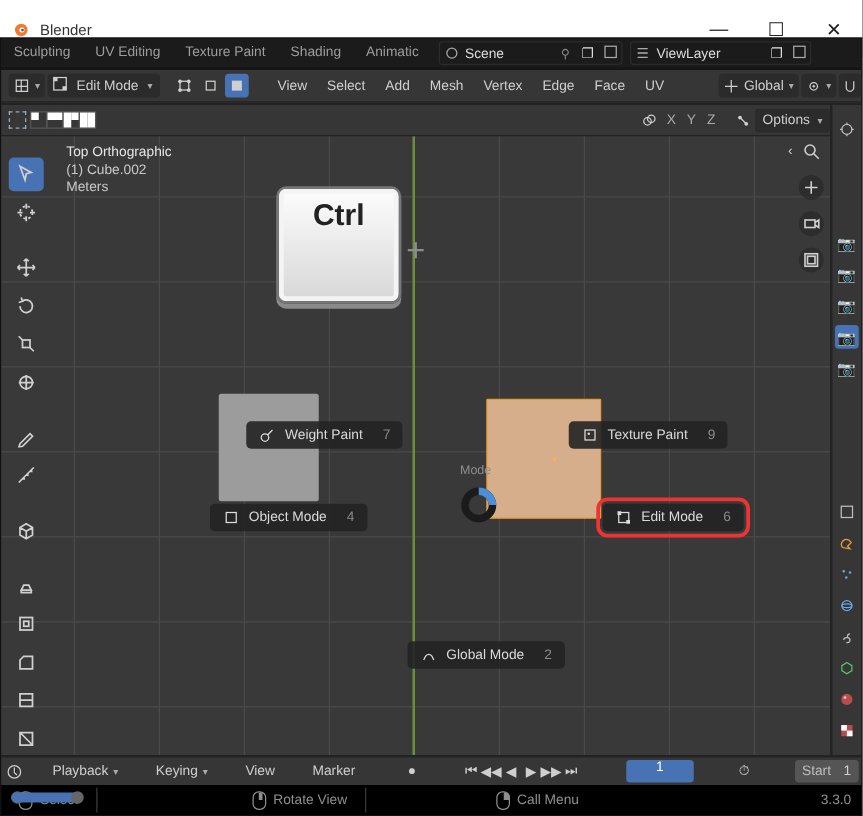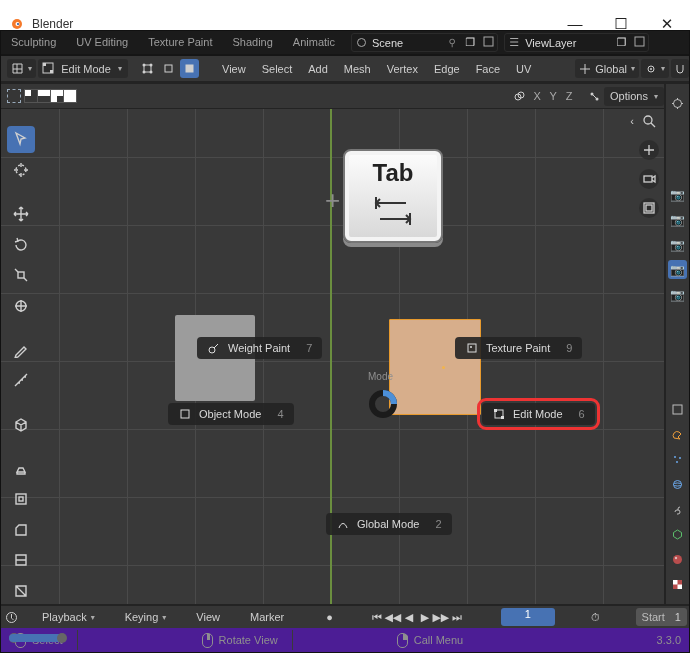--- a/index.html
+++ b/index.html
@@ -92,21 +92,21 @@
   .tm-btns .tm-ctrl { width:16px; font-size:11px; }
   .frame-field { background:#4772b3; color:#fff; height:18px; padding:0 24px; border-radius:3px; }
   .se-field { display:flex; align-items:center; background:#555; height:18px; border-radius:3px; padding:0 6px; gap:10px; }
   .se-field .lbl { color:#bdbdbd; }
   .tl-clock { color:#cfcfcf; }
 
   .scrollzone { position:absolute; bottom:6px; left:8px; right:8px; height:14px; z-index:6; }
   .sz-thumb { position:absolute; left:0; width:54px; height:8px; background:#4772b3; border-radius:4px; top:2px; }
   .sz-cap { position:absolute; width:10px; height:10px; background:#666; border-radius:50%; top:1px; }
 
-  .status { position:absolute; bottom:0; left:0; right:0; height:24px; background:#4c1d95; display:flex; align-items:center; color:#8f8f8f; font-size:11px; }
+  .status { position:absolute; bottom:0; left:0; right:0; height:24px; background:#000000; display:flex; align-items:center; color:#8f8f8f; font-size:11px; }
   .status .sec { display:flex; align-items:center; gap:6px; padding:0 14px; }
   .status .sep { width:1px; height:20px; background:#3a3a3a; }
   .status .mouse-icn { width:11px; height:15px; border:1px solid #8f8f8f; border-radius:5px; position:relative; }
   .status .mouse-icn::before { content:""; position:absolute; top:0; left:0; width:5px; height:6px; background:#8f8f8f; border-top-left-radius:4px; }
   .status .mouse-icn.mid::before { left:4px; width:3px; border-radius:0; }
   .status .mouse-icn.right::before { left:5px; width:5px; border-top-left-radius:0; border-top-right-radius:4px; }
   .status .end { margin-left:auto; padding-right:8px; }
 </style>
 </head>
 <body>
@@ -349,31 +349,30 @@
       <span class="num">2</span>
     </div>
     <div class="mode-label" style="left:367px; top:262px">Mode</div>
     <div class="ring" style="left:367px; top:280px">
       <svg width="30" height="30" viewBox="0 0 30 30">
           <circle cx="15" cy="15" r="11" fill="none" stroke="#1b1b1b" stroke-width="6"></circle>
           <path d="M15 4 A11 11 0 0 1 26 15" fill="none" stroke="#4c8fd8" stroke-width="6"></path>
         </svg>
     </div>
 
-
+    <div class="overlay-info">
+      <div class="title">Top Orthographic</div>
+      <div>(1) Cube.002</div>
+      <div>Meters</div>
+    </div>
+
+    <div class="keycap" style="left:220px; top:40px">
+      <div class="klabel">Ctrl</div>
+    </div>
     <div class="plus" style="left:324px; top:76px">+</div>
-    <div class="keycap" style="left:342px; top:40px">
-      <div class="klabel">Tab</div>
-      <div class="karw">
-        <svg width="50" height="34" viewBox="0 0 50 34">
-            <path d="M8 10 H38 M12 6 L8 10 L12 14 M8 4 V16" stroke="#333" stroke-width="2" fill="none"></path>
-            <path d="M12 26 H42 M38 22 L42 26 L38 30 M42 20 V32" stroke="#333" stroke-width="2" fill="none"></path>
-          </svg>
-      </div>
-    </div>
 
     <div class="chev">‹</div>
   </div>
 
   <div class="left-toolbar" style="left:6px">
     <div class="tool sel">
         <svg width="16" height="16" viewBox="0 0 16 16">
           <path d="M3 2l9 5-4 1-1 5z"></path>
         </svg>
       </div>

